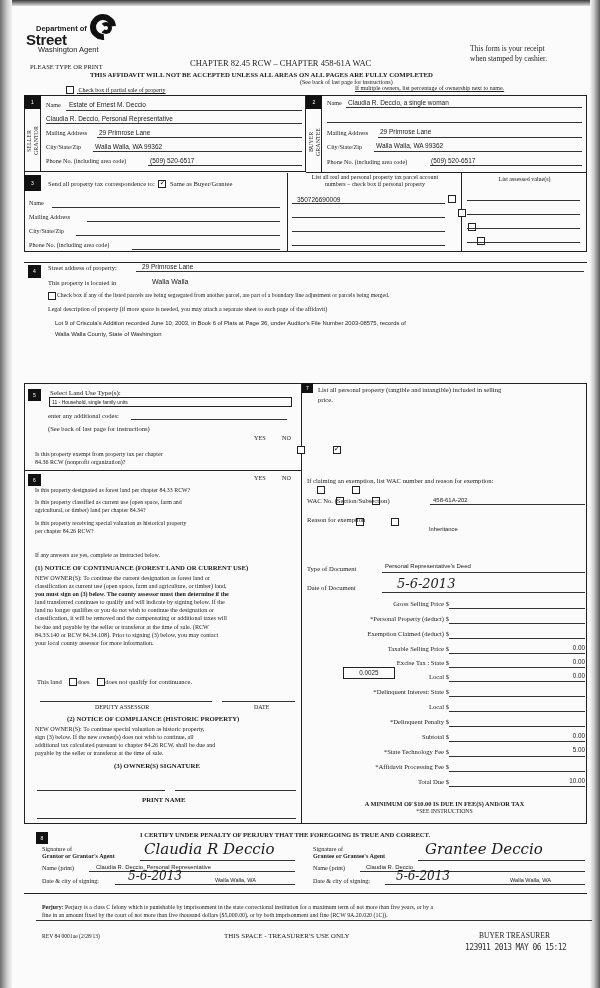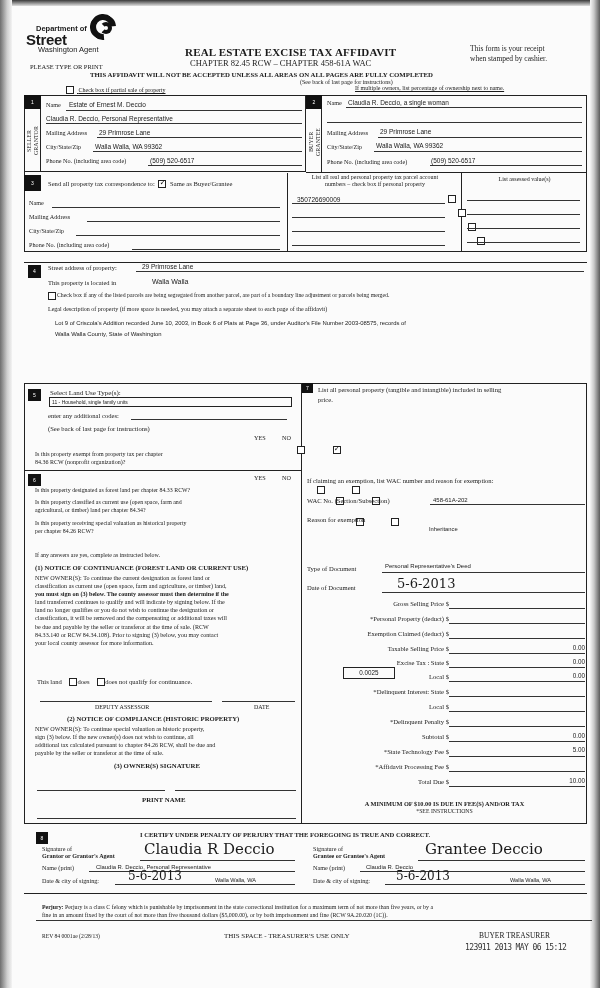--- a/index.html
+++ b/index.html
@@ -25,42 +25,41 @@
   .partial { left: 66px; top: 87px; font-size: 6px; text-decoration: underline; }
   .multiple { left: 355px; top: 85px; font-size: 6px; text-decoration: underline; }
   .cb { display: inline-block; width: 8px; height: 8px; border: 1px solid #222; background: #fff; vertical-align: middle; position: relative; }
   .cb.checked::after { content: "\2713"; position: absolute; left: 0px; top: -3px; font-size: 8px; font-family: "DejaVu Sans", sans-serif; }
   .box { position: absolute; border: 1px solid #222; }
   .num { position: absolute; background: #111; color: #fff; font-size: 5px; text-align: center; font-family: "Liberation Sans", sans-serif; }
   .vlabel { position: absolute; font-size: 6px; writing-mode: vertical-rl; transform: rotate(180deg); text-align: center; line-height: 7px; }
   .lbl { position: absolute; font-size: 6.2px; white-space: nowrap; }
   .val { position: absolute; font-family: "Liberation Sans", sans-serif; font-size: 6.5px; white-space: nowrap; }
   .uline { position: absolute; border-bottom: 1px solid #333; height: 0; }
-  .hand { position: absolute; font-family: "DejaVu Serif", serif; white-space: nowrap; }
+  .hand { position: absolute; font-family: "DejaVu Serif", serif; font-style: italic; white-space: nowrap; }
   .fee-lbl { position: absolute; font-size: 6.6px; white-space: nowrap; text-align: right; width: 140px; }
   .fee-val { position: absolute; font-family: "Liberation Sans", sans-serif; font-size: 6.3px; text-align: right; width: 40px; }
   .para { position: absolute; font-size: 6.1px; line-height: 8.1px; }
   .center { text-align: center; }
 </style>
 </head>
 <body>
 
 <div class="page">
   <div class="edge-top"></div>
   <div class="edge-left"></div>
   <div class="edge-right"></div>
 
   
   <div class="abs logo-swirl"></div>
   <div class="abs logo-swirl2"></div>
   <div class="abs logo-dept">Department of</div>
   <div class="abs logo-rev">Street</div>
   <div class="abs logo-wa">Washington Agent</div>
 
-  <div class="abs title">REAL ESTATE EXCISE TAX AFFIDAVIT</div>
   <div class="abs subtitle">CHAPTER 82.45 RCW – CHAPTER 458-61A WAC</div>
   <div class="abs receipt">
     <div>This form is your receipt</div>
     <div>when stamped by cashier.</div>
   </div>
   <div class="abs please">PLEASE TYPE OR PRINT</div>
   <div class="abs warning">THIS AFFIDAVIT WILL NOT BE ACCEPTED UNLESS ALL AREAS ON ALL PAGES ARE FULLY COMPLETED</div>
   <div class="abs see-back">(See back of last page for instructions)</div>
   <div class="abs partial">
     <span class="cb" style="margin-right:3px;margin-top:-2px;"></span>

